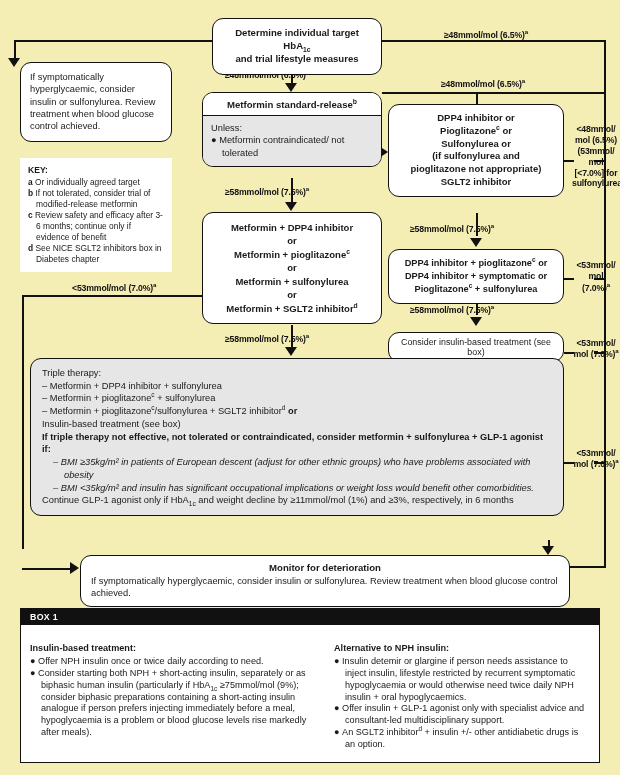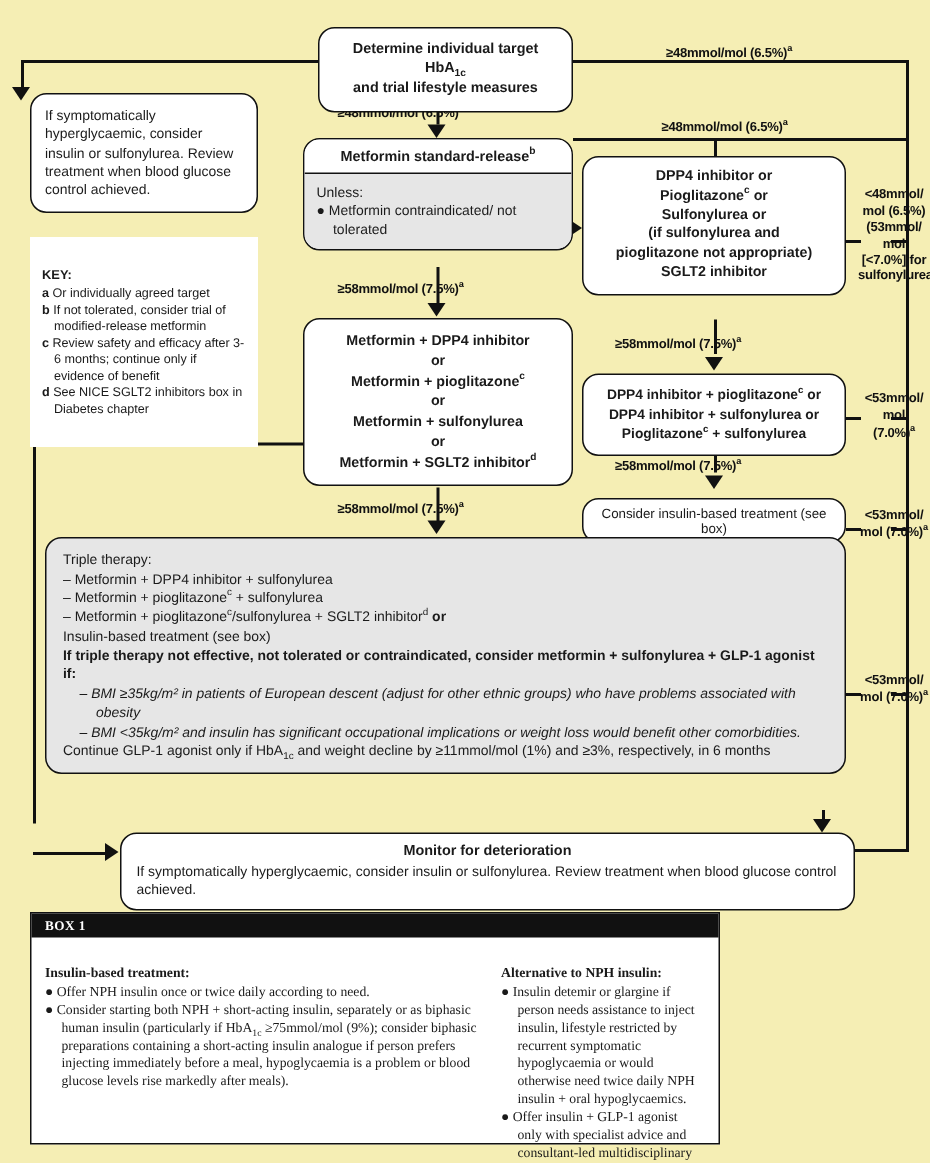--- a/index.html
+++ b/index.html
@@ -61,21 +61,21 @@
   #node-target { left: 212px; top: 18px; width: 170px; }
   #node-target .pad { font-size: 9.6px; font-weight: bold; line-height: 1.35; padding: 8px 8px; }
 
   #node-symptomatic { left: 20px; top: 62px; width: 152px; }
   #node-symptomatic .pad { font-size: 9.3px; line-height: 1.33; padding: 8px 9px; }
 
   #node-key {
     left: 20px; top: 158px; width: 152px;
     background: #ffffff; border: none; border-radius: 0;
   }
-  #node-key .pad { font-size: 8.4px; line-height: 1.3; padding: 20px 8px; border-radius: 17px; }
+  #node-key .pad { font-size: 8.4px; line-height: 1.3; padding: 7px 8px; border-radius: 17px; }
   #node-key .keyttl { font-weight: bold; font-size: 8.6px; margin-bottom: 1px; }
   #node-key ul { list-style: none; margin: 0; padding: 0; }
   #node-key li { padding-left: 8px; text-indent: -8px; }
   #node-key li b { font-weight: bold; }
 
   #node-metformin { left: 202px; top: 92px; width: 180px; }
   #node-metformin .hdr {
     font-size: 9.6px; font-weight: bold; text-align: center;
     padding: 6px 6px 5px; border-bottom: 1.4px solid #111; background: #fff;
   }
@@ -103,22 +103,22 @@
   #node-triple .dash { padding-left: 9px; text-indent: -9px; }
   #node-triple .indent { padding-left: 22px; text-indent: -11px; font-style: italic; }
   #node-triple .bld { font-weight: bold; }
 
   #node-monitor { left: 80px; top: 555px; width: 490px; }
   #node-monitor .pad { font-size: 9.3px; line-height: 1.33; padding: 6px 10px 7px; }
   #node-monitor .ttl { font-weight: bold; text-align: center; font-size: 9.6px; }
 
   
   #box1 {
-    position: absolute; left: 20px; top: 608px; width: 460px; height: 155px;
-    background: #ffffff; border: 1.6px solid #111; font-family: Liberation Serif, serif;
+    position: absolute; left: 20px; top: 608px; width: 580px; height: 155px;
+    background: #ffffff; border: 1.6px solid #111;
   }
   #box1 .bar {
     background: #111; color: #ffffff; font-weight: bold; font-size: 8.8px;
     padding: 3px 9px; letter-spacing: 0.3px;
   }
   #box1 .cols { display: flex; padding: 18px 9px 6px; gap: 12px; }
   #box1 .col { flex: 1; font-size: 9.15px; line-height: 1.3; }
   #box1 .col.left { flex: 0 0 292px; }
   #box1 .ttl { font-weight: bold; margin-bottom: 1px; }
   #box1 .b { padding-left: 11px; text-indent: -11px; }
@@ -288,21 +288,21 @@
       <span class="orx">or</span><br>
       <span>Metformin + sulfonylurea</span><br>
       <span class="orx">or</span><br>
       <span>Metformin + SGLT2 inhibitor</span><sup>d</sup>
     </div>
   </div>
 
   <div class="node" id="node-dualtx">
     <div class="pad">
       <span>DPP4 inhibitor + pioglitazone</span><sup>c</sup><span> or</span><br>
-      <span>DPP4 inhibitor + sulfonylurea or</span><br>
+      <span>DPP4 inhibitor + symptomatic or</span><br>
       <span>Pioglitazone</span><sup>c</sup><span> + sulfonylurea</span>
     </div>
   </div>
 
   <div class="node" id="node-consider">
     <div class="pad">Consider insulin-based treatment (see box)</div>
   </div>
 
   <div class="node" id="node-triple">
     <div class="pad">

